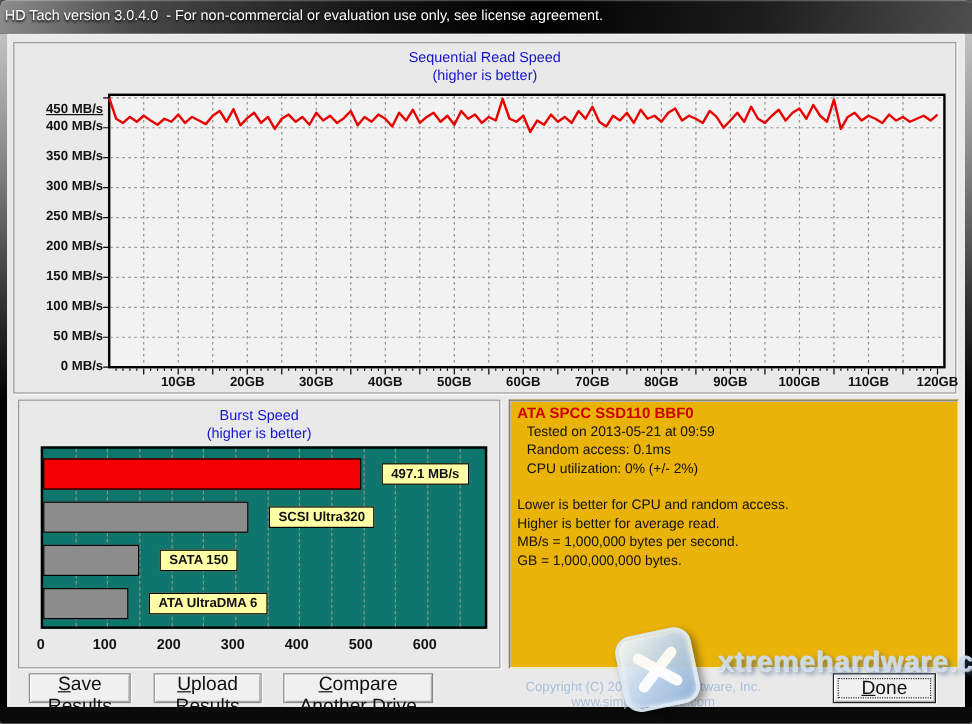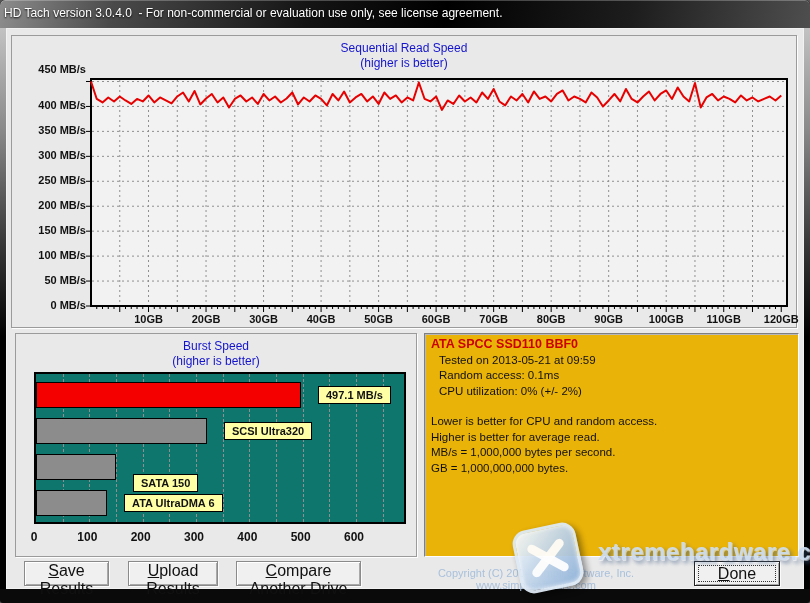--- a/index.html
+++ b/index.html
@@ -277,21 +277,21 @@
       <div id="seq-ylabels">
           <div class="ylab" style="left: 0px; top: 263px;">0 MB/s</div>
           <div class="ylab" style="left: 0px; top: 238.055px;">50 MB/s</div>
           <div class="ylab" style="left: 0px; top: 213.11px;">100 MB/s</div>
           <div class="ylab" style="left: 0px; top: 188.165px;">150 MB/s</div>
           <div class="ylab" style="left: 0px; top: 163.22px;">200 MB/s</div>
           <div class="ylab" style="left: 0px; top: 138.275px;">250 MB/s</div>
           <div class="ylab" style="left: 0px; top: 113.33px;">300 MB/s</div>
           <div class="ylab" style="left: 0px; top: 88.3846px;">350 MB/s</div>
           <div class="ylab" style="left: 0px; top: 63.4396px;">400 MB/s</div>
-          <div class="ylab" style="left: 0px; top: 27px;">450 MB/s</div>
+          <div class="ylab" style="left: 0px; top: 49px; text-decoration: underline;">450 MB/s</div>
         </div>
       <div id="seq-xlabels">
           <div class="xlab" style="left: 113.521px; top: 277px;">10GB</div>
           <div class="xlab" style="left: 171.041px; top: 277px;">20GB</div>
           <div class="xlab" style="left: 228.562px; top: 277px;">30GB</div>
           <div class="xlab" style="left: 286.083px; top: 277px;">40GB</div>
           <div class="xlab" style="left: 343.603px; top: 277px;">50GB</div>
           <div class="xlab" style="left: 401.124px; top: 277px;">60GB</div>
           <div class="xlab" style="left: 458.645px; top: 277px;">70GB</div>
           <div class="xlab" style="left: 516.165px; top: 277px;">80GB</div>
@@ -317,21 +317,21 @@
           <div class="bgrid" style="left: 240px;"></div>
           <div class="bgrid" style="left: 266.667px;"></div>
           <div class="bgrid" style="left: 293.333px;"></div>
           <div class="bgrid" style="left: 320px;"></div>
           <div class="bgrid" style="left: 346.667px;"></div>
           <div class="bar" style="top: 8px; height: 26px; width: 265px; background: rgb(244, 0, 0);"></div>
           <div class="bar-label" style="left: 282px; top: 12px;">497.1 MB/s</div>
           <div class="bar" style="top: 44px; height: 26px; width: 171px; background: rgb(140, 140, 140);"></div>
           <div class="bar-label" style="left: 188px; top: 48px;">SCSI Ultra320</div>
           <div class="bar" style="top: 80px; height: 26px; width: 80px; background: rgb(140, 140, 140);"></div>
-          <div class="bar-label" style="left: 97px; top: 100px;">SATA 150</div>
+          <div class="bar-label" style="left: 97px; top: 84px;">SATA 150</div>
           <div class="bar" style="top: 116px; height: 26px; width: 71px; background: rgb(140, 140, 140);"></div>
           <div class="bar-label" style="left: 88px; top: 120px;">ATA UltraDMA 6</div>
         </div>
       <div id="burst-ticks">
           <div class="btick" style="left: -2px; top: 196px;">0</div>
           <div class="btick" style="left: 51.3333px; top: 196px;">100</div>
           <div class="btick" style="left: 104.667px; top: 196px;">200</div>
           <div class="btick" style="left: 158px; top: 196px;">300</div>
           <div class="btick" style="left: 211.333px; top: 196px;">400</div>
           <div class="btick" style="left: 264.667px; top: 196px;">500</div>

